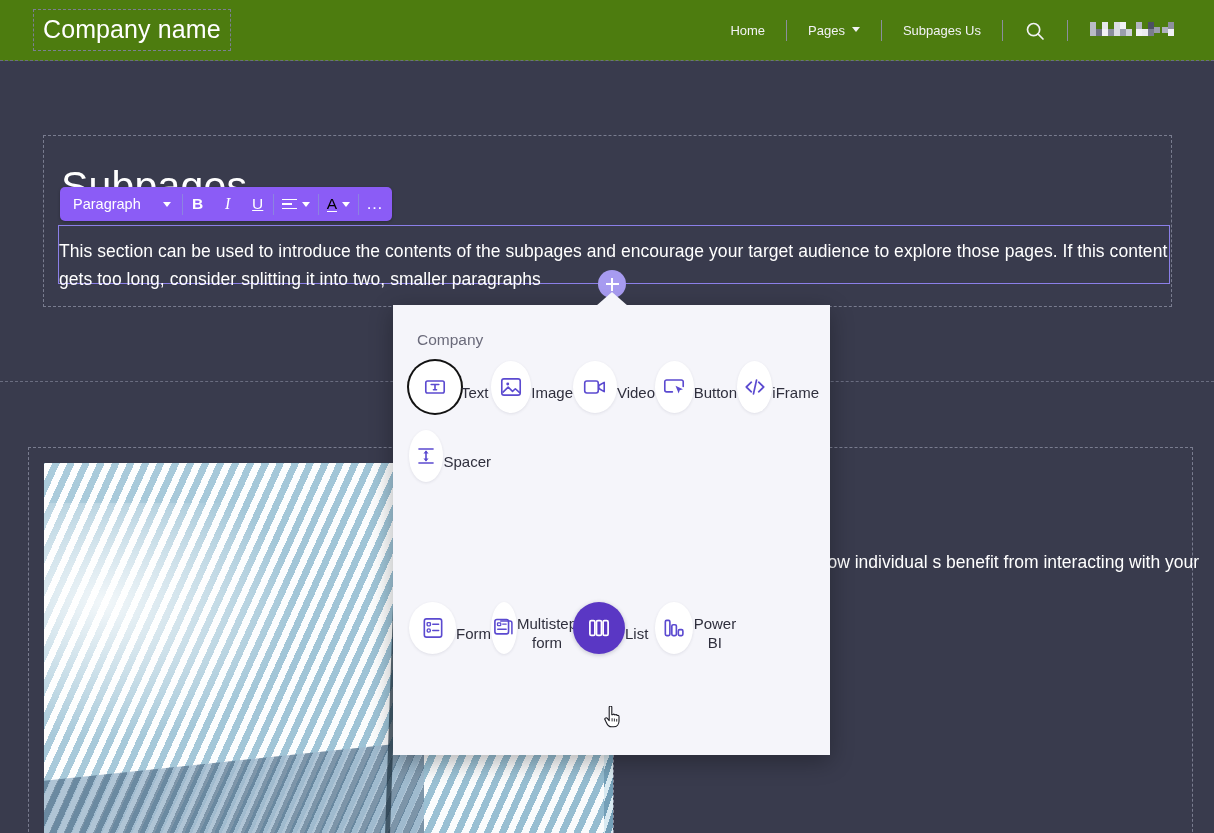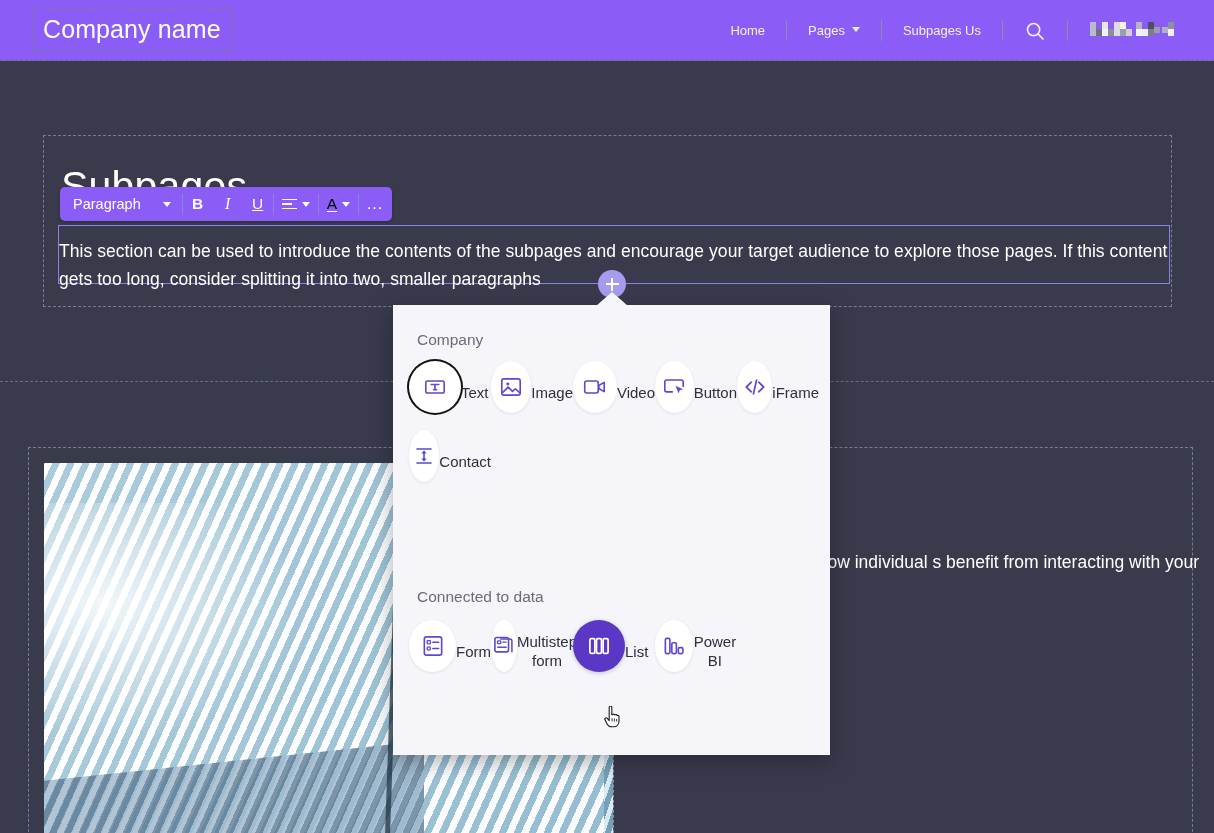--- a/index.html
+++ b/index.html
@@ -8,21 +8,21 @@
     overflow: hidden;
     background: #393b4d;
     font-family: "Liberation Sans", sans-serif;
     -webkit-font-smoothing: antialiased;
   }
   .page { position: relative; width: 1214px; height: 833px; background: #393b4d; }
 
   
   .site-header {
     position: absolute; top: 0; left: 0; width: 1214px; height: 61px;
-    background: #8b5cf6;
+    background: #4d7c0f;
     border-bottom: 1px dashed #6a6d80;
     display: flex; align-items: center;
   }
   .brand {
     margin-left: 33px;
     padding: 5px 9px 6px 9px;
     border: 1px dashed #7c7f92;
     color: #ffffff;
     font-size: 25px;
     line-height: 29px;
@@ -437,27 +437,26 @@
 
       <div class="tile-row" style="margin-top:17px">
         <div class="tile">
           <div class="tile-circle">
             <svg width="26" height="26" viewBox="0 0 24 24" fill="none">
               <path d="M5.5 5.5h13M5.5 18.5h13" stroke="#5b4ad0" stroke-width="1.5" stroke-linecap="round"></path>
               <path d="M12 8v8" stroke="#5b4ad0" stroke-width="1.5" stroke-linecap="round"></path>
               <path d="M12 7l-2.4 2.6h4.8zM12 17l-2.4-2.6h4.8z" fill="#5b4ad0"></path>
             </svg>
           </div>
-          <div class="tile-label">Contact</div>
+          <div class="tile-label">Spacer</div>
         </div>
       </div>
     </div>
 
     <div class="grp-data">
-      <div class="panel-group-title">Connected to data</div>
 
       <div class="tile-row" style="margin-top:14px">
         <div class="tile">
           <div class="tile-circle">
             <svg width="26" height="26" viewBox="0 0 24 24" fill="none">
               <rect x="4" y="3.6" width="16" height="16.8" rx="2" stroke="#5b4ad0" stroke-width="1.5"></rect>
               <rect x="6.6" y="7" width="3" height="3" rx=".7" stroke="#5b4ad0" stroke-width="1.3"></rect>
               <circle cx="8.1" cy="14.3" r="1.5" stroke="#5b4ad0" stroke-width="1.3"></circle>
               <path d="M11.8 8.5h5.4M11.8 14.3h5.4" stroke="#5b4ad0" stroke-width="1.4" stroke-linecap="round"></path>
             </svg>

